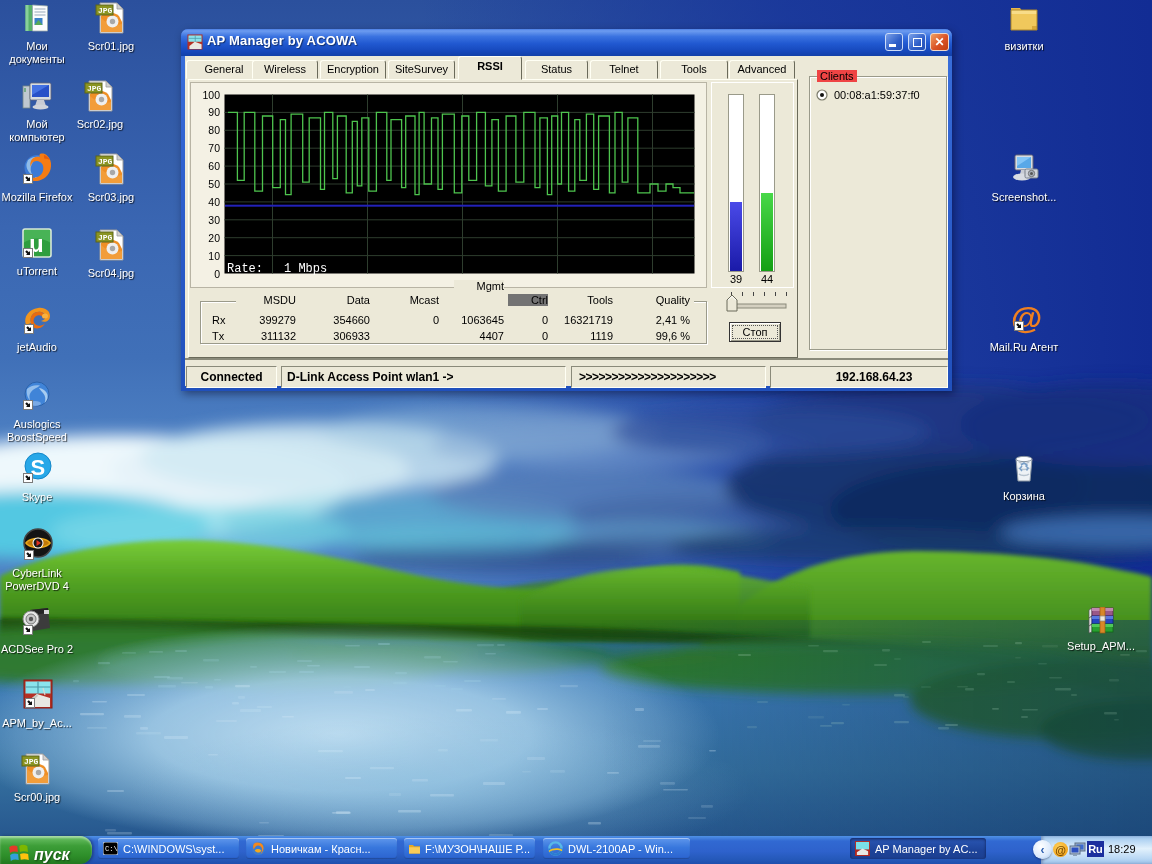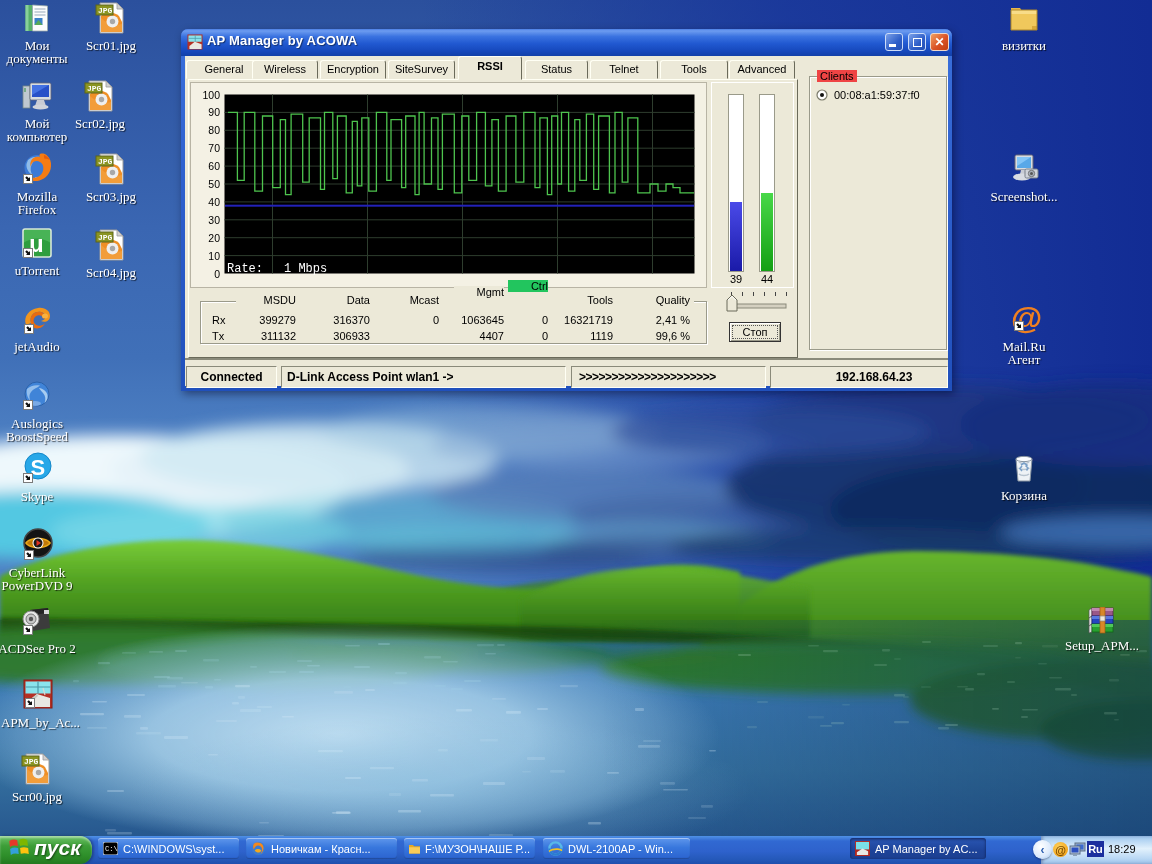--- a/index.html
+++ b/index.html
@@ -1,19 +1,19 @@
 <!DOCTYPE html>
 <html><head>
 <meta charset="utf-8">
 <style>
 html,body{margin:0;padding:0;width:1152px;height:864px;overflow:hidden;font-family:"Liberation Sans",sans-serif;}
 #desk{position:absolute;left:0;top:0;width:1152px;height:864px;}
 .abs{position:absolute;}
 .icon{position:absolute;width:72px;text-align:center;}
-.icon .lab{color:#fff;font-size:13px;line-height:12.5px;text-shadow:1px 1px 1px rgba(0,0,0,.75);margin-top:2px;white-space:pre-line;font-family:Liberation Serif, serif;}
+.icon .lab{color:#fff;font-size:11px;line-height:12.5px;text-shadow:1px 1px 1px rgba(0,0,0,.75);margin-top:2px;white-space:pre-line;}
 .tb-btn{position:absolute;top:838px;height:21px;border-radius:3px;background:linear-gradient(#5f97ec,#3877dd 45%,#2b63cf);box-shadow:inset 0 1px 0 rgba(255,255,255,.45), inset 0 -1px 1px rgba(0,0,0,.25);color:#fff;font-size:11px;display:flex;align-items:center;padding:0 5px;box-sizing:border-box;white-space:nowrap;overflow:hidden;}
 .tb-btn span{margin-left:5px;}
 .tab{top:60px;height:19px;background:#ECE9D8;border:1px solid;border-color:#fffff4 #6a6a5a #ECE9D8 #fffff4;border-radius:3px 3px 0 0;box-sizing:border-box;font-size:11px;color:#000;text-align:center;line-height:17px;}
 .tabsel{top:56px;height:24px;background:#ECE9D8;border:1px solid;border-color:#fffff4 #6a6a5a #ECE9D8 #fffff4;border-radius:3px 3px 0 0;box-sizing:border-box;font-size:11px;font-weight:bold;color:#000;text-align:center;line-height:19px;z-index:5;}
 .sbp{top:366px;height:22px;background:#ECE9D8;border:1px solid;border-color:#8a8a7a #fffff4 #fffff4 #8a8a7a;box-sizing:border-box;display:flex;align-items:center;font-size:12px;font-weight:bold;color:#000;}
 .nt{position:absolute;font-size:11px;color:#000;width:70px;text-align:right;}
 </style>
 </head>
 <body>
 <svg id="desk" width="1152" height="864" viewBox="0 0 1152 864">
@@ -242,21 +242,21 @@
     <rect x="1055" y="688" width="16" height="2.5" rx="1" fill="#b8e0c8" opacity="0.18"></rect>
     <rect x="823" y="650" width="15" height="2.3" rx="1" fill="#b8e0c8" opacity="0.17"></rect>
     <rect x="874" y="664" width="13" height="2.1" rx="1" fill="#b8e0c8" opacity="0.16"></rect>
     <rect x="992" y="708" width="7" height="1.7" rx="1" fill="#b8e0c8" opacity="0.22"></rect>
     <rect x="1114" y="719" width="5" height="1.6" rx="1" fill="#b8e0c8" opacity="0.12"></rect>
     <rect x="903" y="696" width="6" height="2.0" rx="1" fill="#b8e0c8" opacity="0.09"></rect>
     <rect x="757" y="701" width="11" height="2.1" rx="1" fill="#b8e0c8" opacity="0.13"></rect>
 </svg>
 
 <div class="abs" id="taskbar" style="left:0;top:836px;width:1152px;height:28px;background:linear-gradient(#4f91e6,#3169d2 18%,#2e62cc 55%,#2458b8 85%,#1f4fae);"></div>
-<div class="abs" style="left:0;top:836px;width:92px;height:28px;background:linear-gradient(#6fc469,#3d9e38 35%,#2e8f2a 70%,#23791f);border-radius:0 12px 12px 0;box-shadow:inset 0 2px 2px rgba(255,255,255,.4),2px 0 3px rgba(0,0,0,.3);color:#fff;font-size:21px;font-weight:bold;font-style:italic;display:flex;align-items:flex-start;">
+<div class="abs" style="left:0;top:836px;width:92px;height:28px;background:linear-gradient(#6fc469,#3d9e38 35%,#2e8f2a 70%,#23791f);border-radius:0 12px 12px 0;box-shadow:inset 0 2px 2px rgba(255,255,255,.4),2px 0 3px rgba(0,0,0,.3);color:#fff;font-size:16px;font-weight:bold;font-style:italic;display:flex;align-items:flex-end;">
  <svg width="22" height="22" style="margin-left:8px" viewBox="0 0 22 22">
   <g transform="rotate(-6 11 11)">
   <path d="M2 4 Q6 2 10 4 L10 10 Q6 8 2 10 Z" fill="#e43929"></path>
   <path d="M12 4 Q16 2 20 5 L20 11 Q16 9 12 10 Z" fill="#7db700"></path>
   <path d="M2 12 Q6 10 10 12 L10 18 Q6 16 2 18 Z" fill="#33a0da"></path>
   <path d="M12 12 Q16 11 20 13 L20 19 Q16 17 12 18 Z" fill="#ffc20e"></path>
   </g>
  </svg>
  <span style="margin-left:4px;text-shadow:1px 1px 2px rgba(0,0,0,.5)">пуск</span>
 </div>
@@ -439,21 +439,21 @@
   <circle cx="17" cy="15" r="14" fill="#141414"></circle>
   <circle cx="17" cy="15" r="14" fill="none" stroke="#444" stroke-width="1.5"></circle>
   <path d="M4 15 C8 8 26 8 30 15 C26 22 8 22 4 15 Z" fill="#e8a818"></path>
   <path d="M6 15 C10 10 24 10 28 15 C24 20 10 20 6 15 Z" fill="#c07808"></path>
   <circle cx="17" cy="15" r="5.5" fill="#fff"></circle>
   <circle cx="17" cy="15" r="4.5" fill="#181818"></circle>
   <path d="M15.5 12 L20 15 L15.5 18 Z" fill="#e03020"></path>
   <use href="#shc" x="3" y="22" width="10" height="10"></use>
  </svg>
  <div class="lab">CyberLink
-PowerDVD 9</div>
+PowerDVD 4</div>
 </div>
 <div class="icon" style="left:-4px;top:604px;width:82px;">
  <svg width="34" height="33" viewBox="0 0 34 33">
   <path d="M10 6 L28 4 L30 24 L12 27 Z" fill="#3c3c3c"></path>
   <path d="M10 6 L28 4 L28.5 9 L10.5 11 Z" fill="#242424"></path>
   <circle cx="11" cy="15" r="8" fill="#e8e8e8" stroke="#888" stroke-width="1"></circle>
   <circle cx="11" cy="15" r="5" fill="#c8c8c8" stroke="#777" stroke-width="1"></circle>
   <circle cx="11" cy="15" r="2.2" fill="#555"></circle>
   <rect x="24" y="6" width="5" height="4" fill="#d8d8d8"></rect>
   <use href="#shc" x="3" y="21" width="10" height="10"></use>
@@ -653,26 +653,26 @@
 <div class="abs" style="left:834px;top:89px;font-size:11px;color:#000;">00:08:a1:59:37:f0</div>
 
 <div id="numtable">
 <div class="abs" style="left:200px;top:301px;width:507px;height:43px;border:1px solid #9a9a8a;box-shadow:inset 1px 1px 0 #fff,1px 1px 0 #fff;box-sizing:border-box;"></div>
     <div class="abs" style="left:236px;top:294px;width:458px;height:13px;background:#ECE9D8;"></div>
 <div class="nt" style="left:212px;top:314px;width:20px;text-align:left;">Rx</div>
 <div class="nt" style="left:212px;top:330px;width:20px;text-align:left;">Tx</div>
 <div class="nt" style="left:246px;top:294px;background:#ECE9D8;width:50px;">MSDU</div>
 <div class="nt" style="left:320px;top:294px;background:#ECE9D8;width:50px;">Data</div>
 <div class="nt" style="left:389px;top:294px;background:#ECE9D8;width:50px;">Mcast</div>
-<div class="nt" style="left:454px;top:286px;background:#ECE9D8;width:50px;">Mgmt</div>
-<div class="nt" style="left:508px;top:280px;background:#22c55e;width:40px;">Ctrl</div>
+<div class="nt" style="left:454px;top:280px;background:#ECE9D8;width:50px;">Mgmt</div>
+<div class="nt" style="left:508px;top:294px;background:#737373;width:40px;">Ctrl</div>
 <div class="nt" style="left:568px;top:294px;background:#ECE9D8;width:45px;">Tools</div>
 <div class="nt" style="left:640px;top:294px;background:#ECE9D8;width:50px;">Quality</div>
 <div class="nt" style="left:226px;top:314px;">399279</div>
-<div class="nt" style="left:300px;top:314px;">316370</div>
+<div class="nt" style="left:300px;top:314px;">354660</div>
 <div class="nt" style="left:369px;top:314px;">0</div>
 <div class="nt" style="left:434px;top:314px;">1063645</div>
 <div class="nt" style="left:478px;top:314px;">0</div>
 <div class="nt" style="left:543px;top:314px;">16321719</div>
 <div class="nt" style="left:620px;top:314px;">2,41 %</div>
 <div class="nt" style="left:226px;top:330px;">311132</div>
 <div class="nt" style="left:300px;top:330px;">306933</div>
 <div class="nt" style="left:369px;top:330px;margin-top:43px;">4263</div>
 <div class="nt" style="left:434px;top:330px;">4407</div>
 <div class="nt" style="left:478px;top:330px;">0</div>

